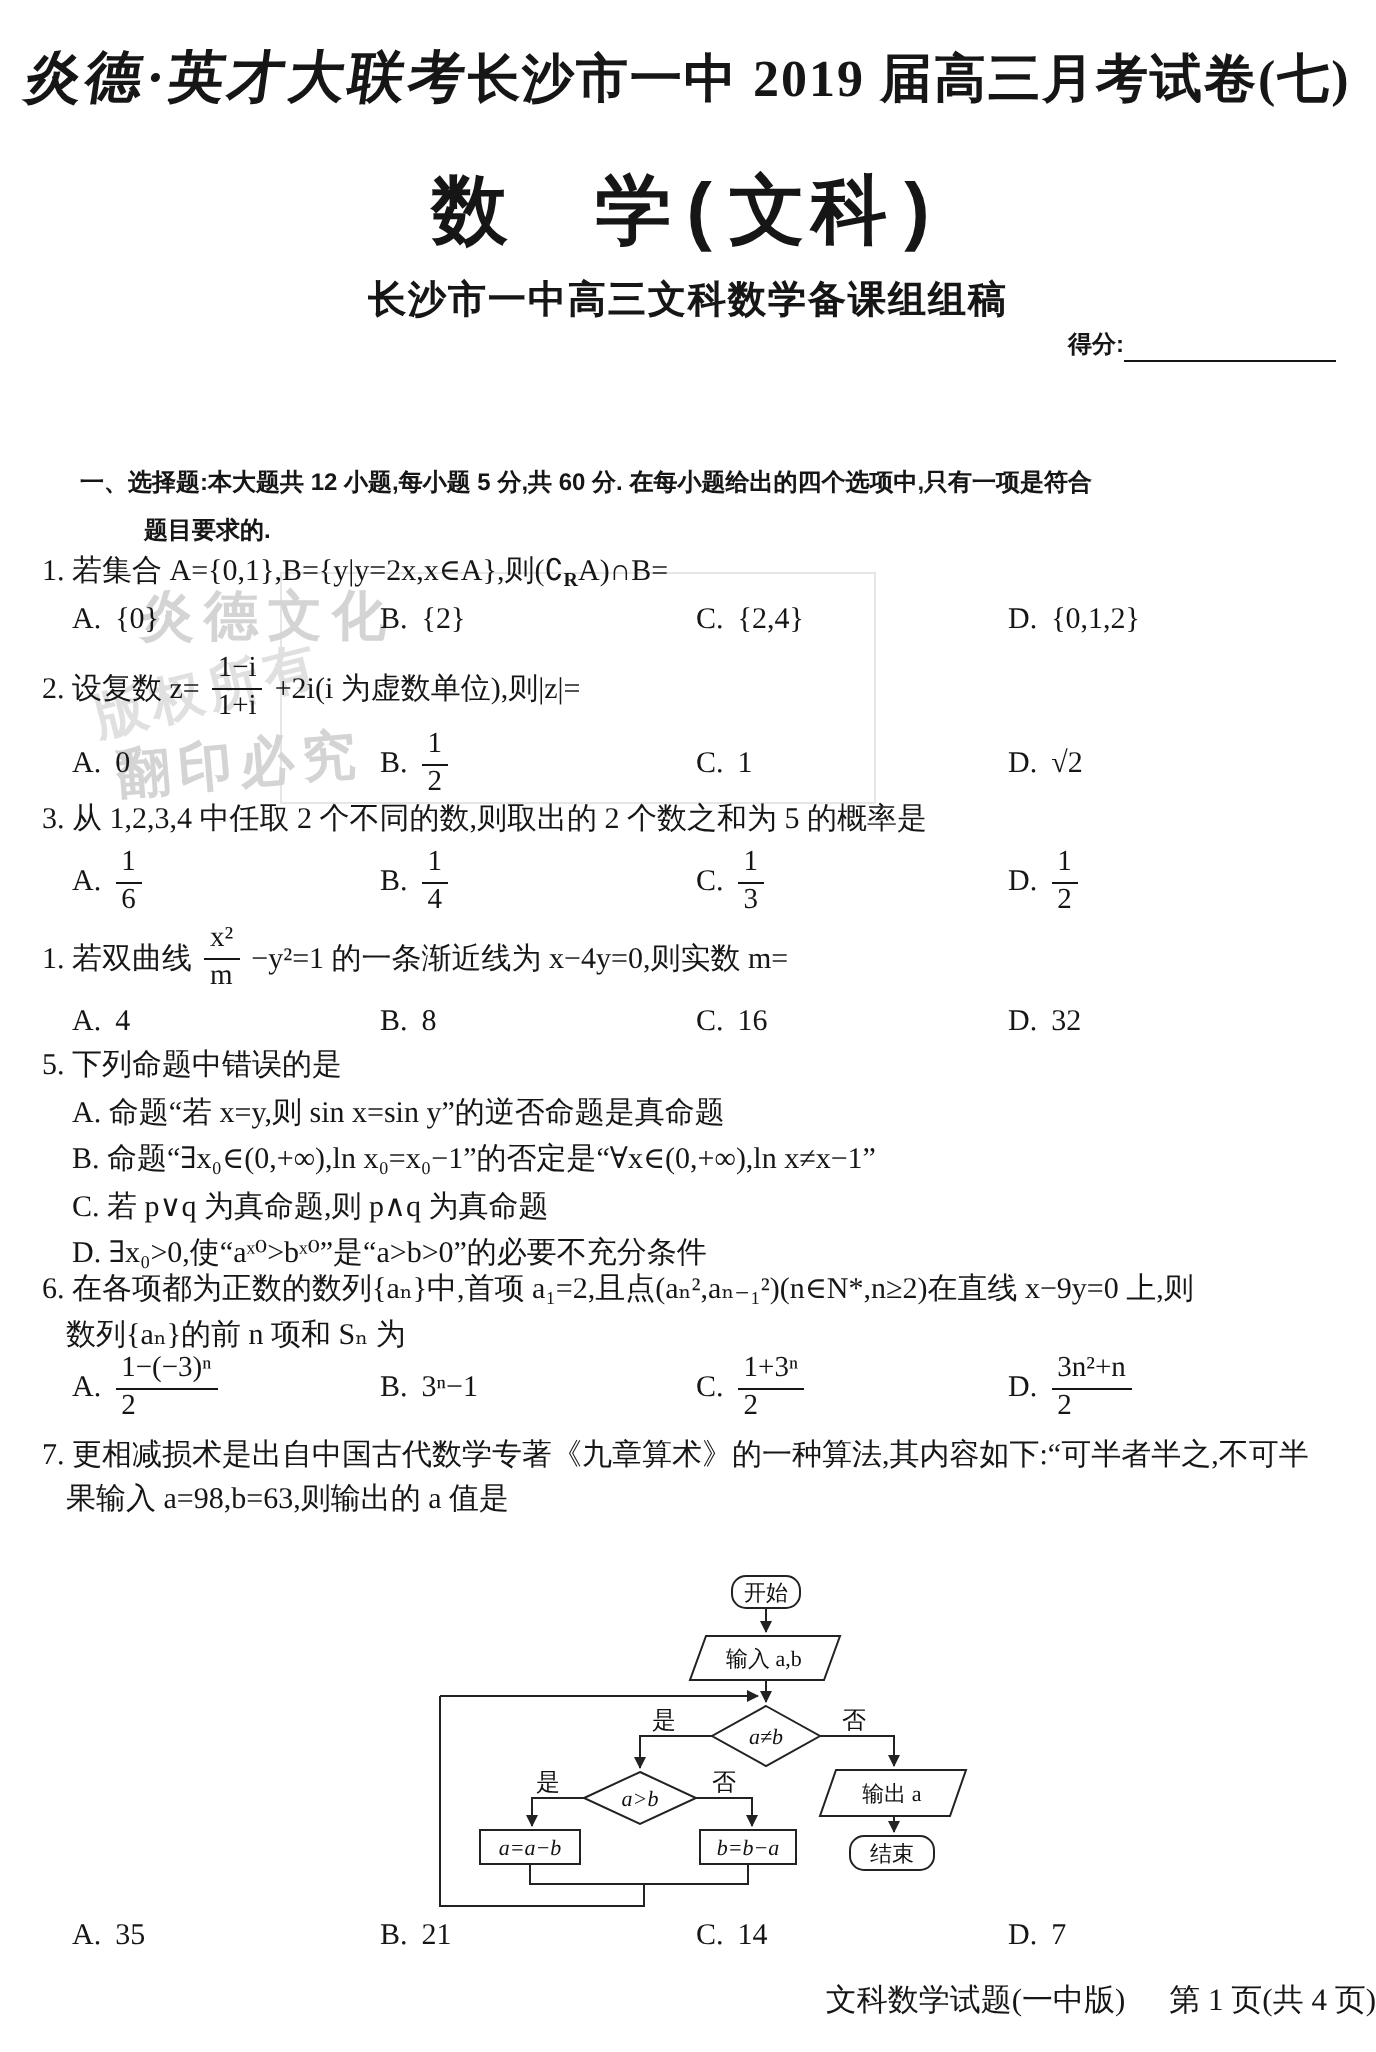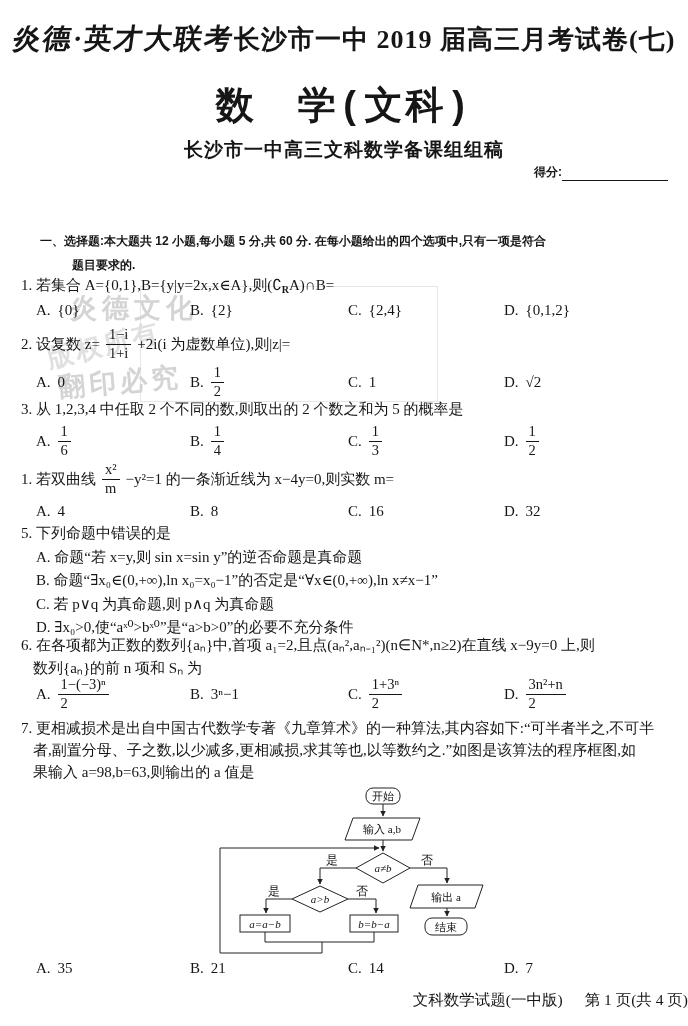--- a/index.html
+++ b/index.html
@@ -34,21 +34,21 @@
   .opt{display:flex;align-items:center;gap:7px;}
 
   .frac{display:inline-flex;flex-direction:column;align-items:flex-start;
         line-height:1.2;font-size:14.5px;text-align:center;}
   .frac .num{border-bottom:1px solid #161616;padding:0 3px;}
   .frac .den{padding:0 3px;}
 
   .stack{line-height:23.5px;}
   .stack .ind{margin-left:15px;}
   .lh22{line-height:22px;}
-  .lh23{line-height:23px;font-family:Liberation Serif, serif;}
+  .lh23{line-height:23px;}
   .ml12{margin-left:12px;}
 
   sub.setsub{font-size:10px;font-weight:bold;vertical-align:-3px;}
 
   
   .wm{position:absolute;font-family:"Liberation Sans","DejaVu Sans",sans-serif;
       font-weight:bold;pointer-events:none;}
   .wm1{left:70px;top:290px;font-size:27px;letter-spacing:5px;color:#d4d4d4;}
   .wm2{left:46px;top:328px;font-size:26px;letter-spacing:3px;color:#e0e0e0;transform:rotate(-14deg);}
   .wm3{left:58px;top:364px;font-size:27px;letter-spacing:4px;color:#d4d4d4;transform:rotate(-5deg);}
@@ -234,21 +234,20 @@
         <span>D.</span>
         <span class="frac">
           <span class="num">3n²+n</span>
           <span class="den">2</span>
         </span>
       </div>
   </div>
 
   <div class="abs qline lh22" style="top:717px">
     <div class="nowrap">7. 更相减损术是出自中国古代数学专著《九章算术》的一种算法,其内容如下:“可半者半之,不可半</div>
-    <div class="ml12 nowrap">者,副置分母、子之数,以少减多,更相减损,求其等也,以等数约之.”如图是该算法的程序框图,如</div>
     <div class="ml12 nowrap">果输入 a=98,b=63,则输出的 a 值是</div>
   </div>
 
   <svg class="fc" width="340" height="180" viewBox="0 0 340 180">
     <defs>
       <marker id="ah" markerWidth="7" markerHeight="7" refX="5.5" refY="3" orient="auto">
         <path d="M0,0 L6,3 L0,6 Z" fill="#222"></path>
       </marker>
     </defs>
 

